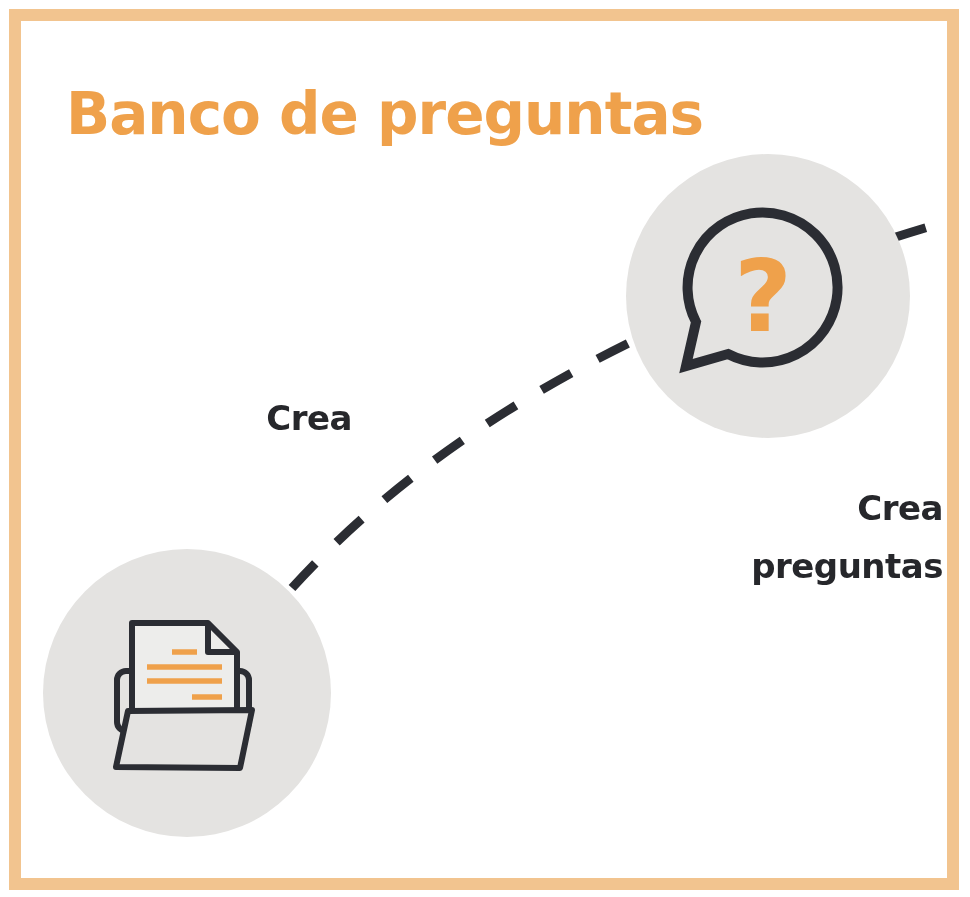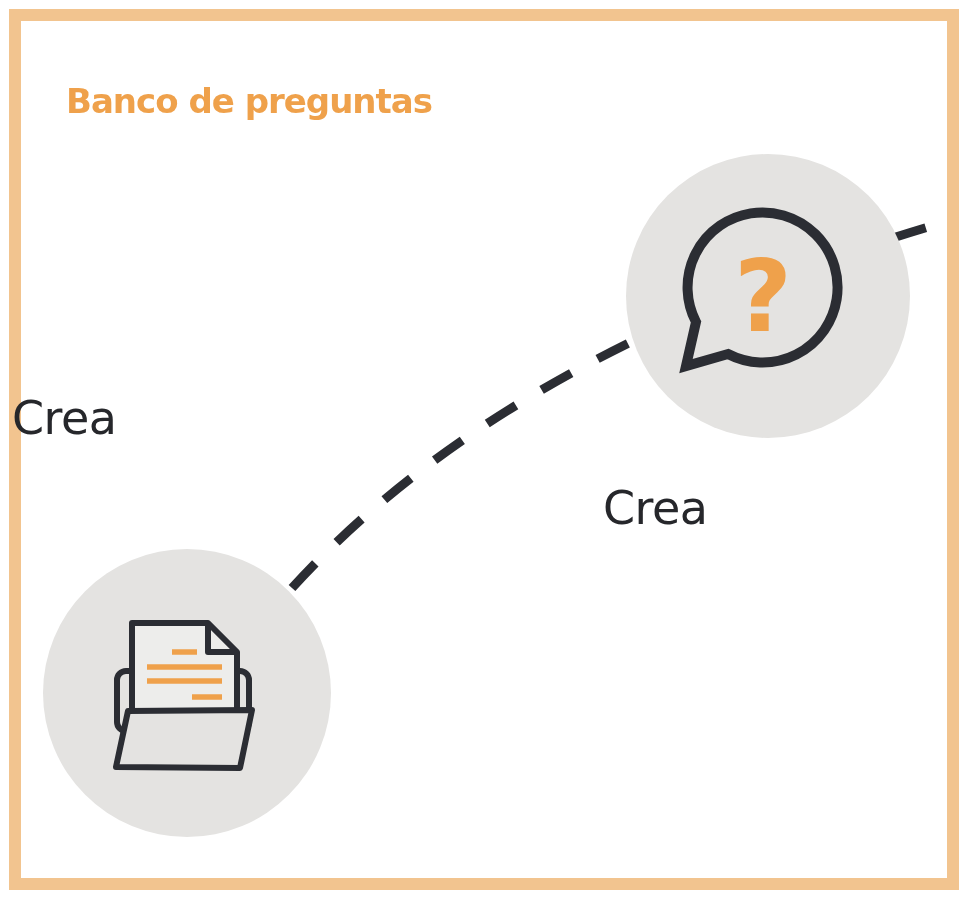--- a/index.html
+++ b/index.html
@@ -21,21 +21,21 @@
   }
   .frame{
     position:absolute;
     left:9px;top:9px;right:11px;bottom:7px;
     border:12px solid var(--frame);
     pointer-events:none;
   }
   .title{
     position:absolute;
     left:66px;top:83px;
-    font-size:34px;
+    font-size:58px;
     line-height:1.1;
     font-weight:bold;
     letter-spacing:-1px;
     color:var(--accent);
     white-space:nowrap;
   }
   .diagram{
     position:absolute;left:0;top:0;
     width:970px;height:897px;
   }
@@ -54,24 +54,24 @@
   .speech{fill:none;stroke:var(--dark);stroke-width:10;stroke-linejoin:miter;}
   .qmark{
     fill:var(--accent);
     font-family:"DejaVu Sans","Liberation Sans",sans-serif;
     font-weight:bold;
     font-size:100px;
   }
   .label{
     position:absolute;
     width:340px;
-    text-align:left;
+    text-align:right;
     color:var(--text);
-    font-weight:normal;
-    font-size:46px;
+    font-weight:bold;
+    font-size:34px;
     line-height:58px;
     letter-spacing:-0.5px;
   }
   .label span{display:block;}
   .label-1{left:12px;top:389px;}
   .label-2{left:603px;top:479px;}
 </style>
 </head>
 <body>
 
@@ -108,15 +108,16 @@
     </g>
 
   </svg>
 
   <div class="label label-1">
     <span>Crea</span>
   </div>
 
   <div class="label label-2">
     <span>Crea</span>
+    <span>preguntas</span>
   </div>
 
 </div>
 
 </body></html>

